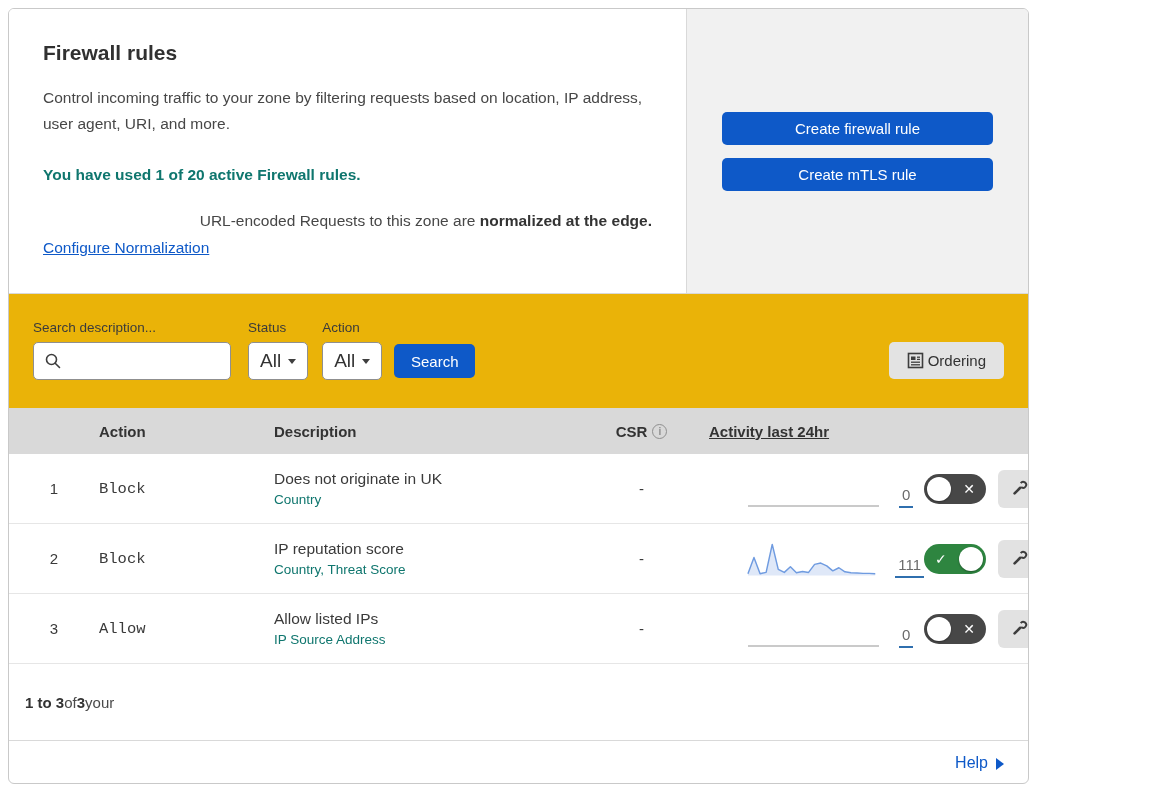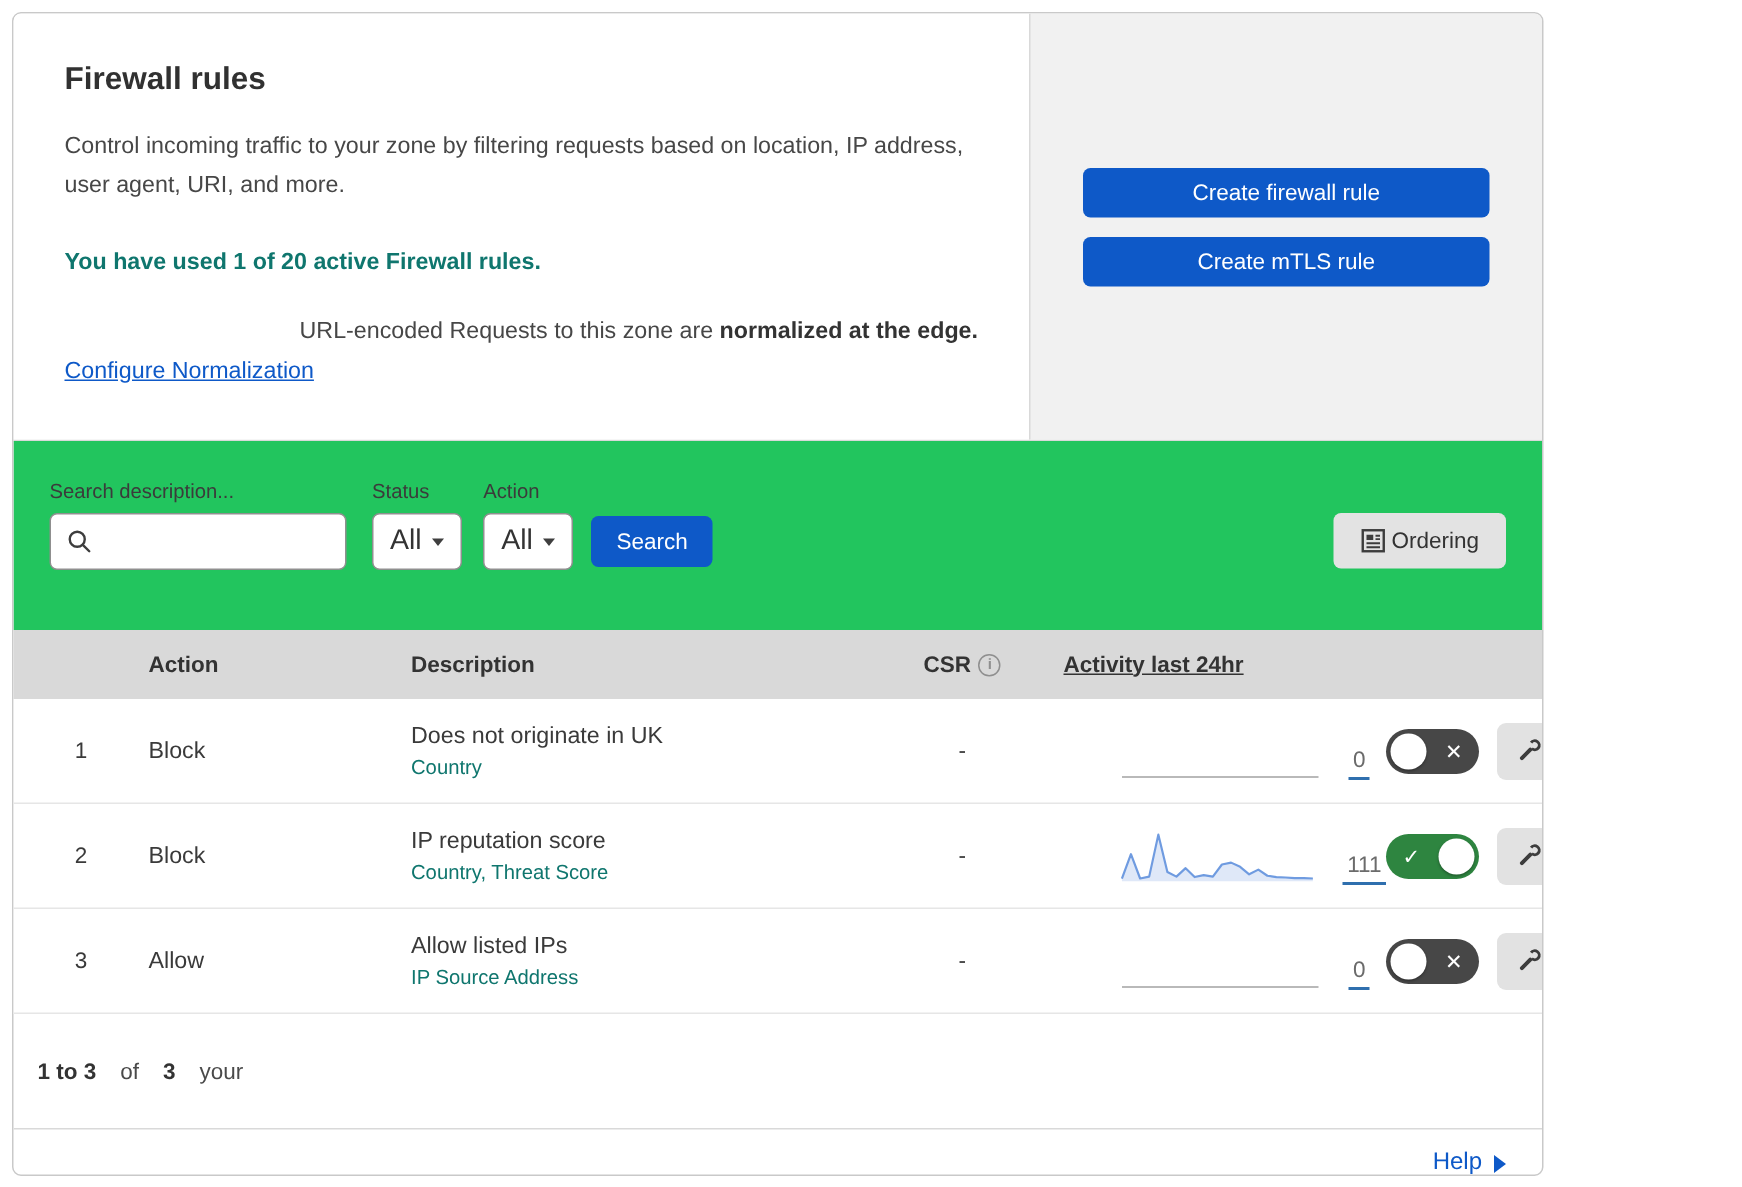--- a/index.html
+++ b/index.html
@@ -26,21 +26,21 @@
   .top-right {
     width: 342px; background: #f1f1f1; border-left: 1px solid #d9d9d9;
     display: flex; flex-direction: column; align-items: center; justify-content: center; gap: 13px;
   }
   .btn-primary {
     width: 271px; height: 33px; background: #0e59c8; color: #fff; border: none;
     border-radius: 5px; font-size: 15px; font-family: inherit; cursor: pointer;
   }
 
   
-  .filters { display: flex; align-items: flex-end; padding: 26px 24px 40px; background: #22c55e; }
+  .filters { display: flex; align-items: flex-end; padding: 26px 24px 28px; background: #eab308; }
   .fgroup { display: flex; flex-direction: column; }
   .flabel { font-size: 13.5px; color: #3b3b3b; margin-bottom: 7px; }
   .search-box {
     width: 198px; height: 38px; border: 1px solid #8f8f8f; border-radius: 5px;
     display: flex; align-items: center; padding: 0 10px; background: #fff;
   }
   .search-box input { border: none; outline: none; flex: 1; min-width: 0; font-size: 14px; font-family: inherit; margin-left: 8px; }
   .select {
     height: 38px; border: 1px solid #8f8f8f; border-radius: 5px; background: #fff;
     display: flex; align-items: center; gap: 7px; padding: 0 11px; font-size: 19px;
@@ -65,21 +65,21 @@
   .t-head .h-csr { display: flex; align-items: center; justify-content: center; gap: 5px; }
   .t-head .h-activity { padding-left: 20px; text-decoration: underline; }
   .info-icon {
     display: inline-block; width: 15px; height: 15px; border: 1px solid #8f8f8f; border-radius: 50%;
     color: #8f8f8f; font-size: 10px; line-height: 13px; text-align: center; font-style: normal;
   }
   .info-icon::after { content: "i"; }
 
   .t-row { height: 70px; border-bottom: 1px solid #e6e6e6; background: #fff; }
   .c-index { text-align: center; font-size: 15px; color: #3a3a3a; }
-  .c-action { font-size: 15.5px; color: #3a3a3a; }
+  .c-action { font-size: 15.5px; color: #3a3a3a; font-family: Liberation Mono, monospace; }
   .c-desc .d-title { font-size: 15.5px; color: #3a3a3a; }
   .c-desc .d-sub { font-size: 13.5px; color: #0f766e; margin-top: 4px; }
   .c-csr { text-align: center; font-size: 15px; color: #3a3a3a; }
   .c-activity { display: flex; align-items: flex-end; gap: 18px; padding-left: 57px; }
   .sparkline { display: block; }
   .count-link {
     font-size: 15px; color: #6b6b6b; text-decoration: none; border-bottom: 2px solid #2f6fae;
     padding: 0 3px 4px; line-height: 1; cursor: pointer; margin-bottom: 1px;
   }
   .c-controls { display: flex; align-items: center; justify-content: flex-end; gap: 12px; padding-right: 24px; }
@@ -96,21 +96,21 @@
   .t-check::before { content: "\2713"; }
   .t-x::before { content: "\2715"; }
 
   .icon-btn {
     width: 42px; height: 38px; background: #e2e2e2; border: none; border-radius: 6px;
     display: flex; align-items: center; justify-content: center; cursor: pointer; flex: none;
   }
   .x-glyph::before { content: "\2715"; font-size: 17px; color: #3d3d3d; }
 
   
-  .t-footer { height: 76px; display: flex; align-items: center; padding: 0 16px; font-size: 15px; color: #4a4a4a; gap: 16px; }
+  .t-footer { height: 76px; display: flex; align-items: center; padding: 0 16px; font-size: 15px; color: #4a4a4a; }
   .t-footer b { color: #333; }
   .help-bar { border-top: 1px solid #d9d9d9; height: 45px; display: flex; align-items: center; justify-content: flex-end; padding: 0 24px; }
   .help-link { font-size: 16px; color: #0e59c8; display: flex; align-items: center; cursor: pointer; text-decoration: none; }
   .help-arrow { width: 0; height: 0; border-left: 8px solid #0e59c8; border-top: 6px solid transparent; border-bottom: 6px solid transparent; margin-left: 8px; margin-top: 2px; }
 </style>
 </head>
 <body>
 
 <div class="card">
 

